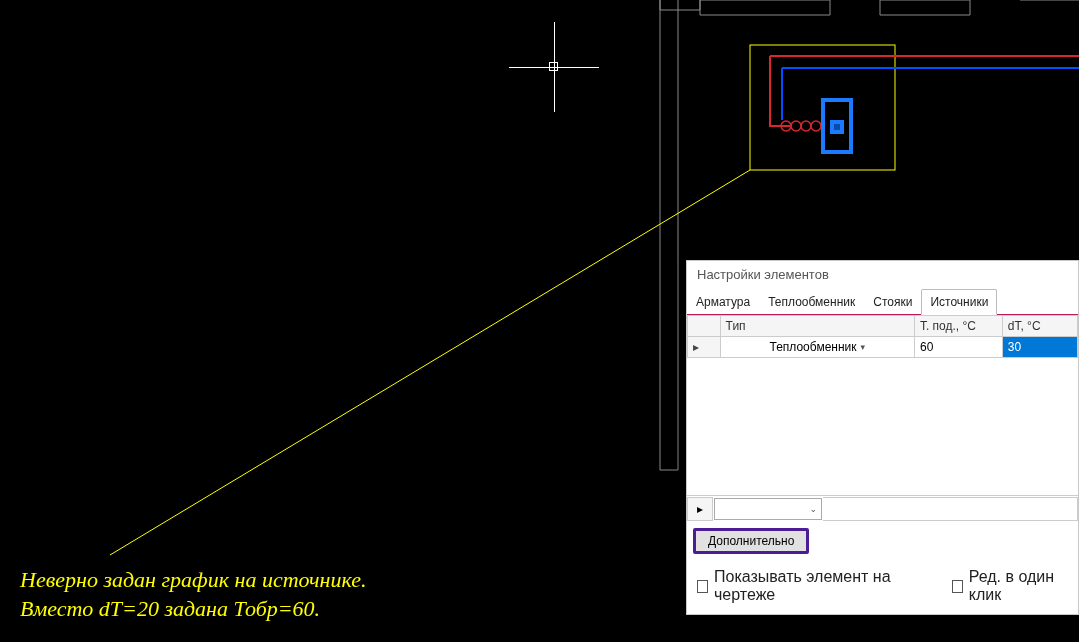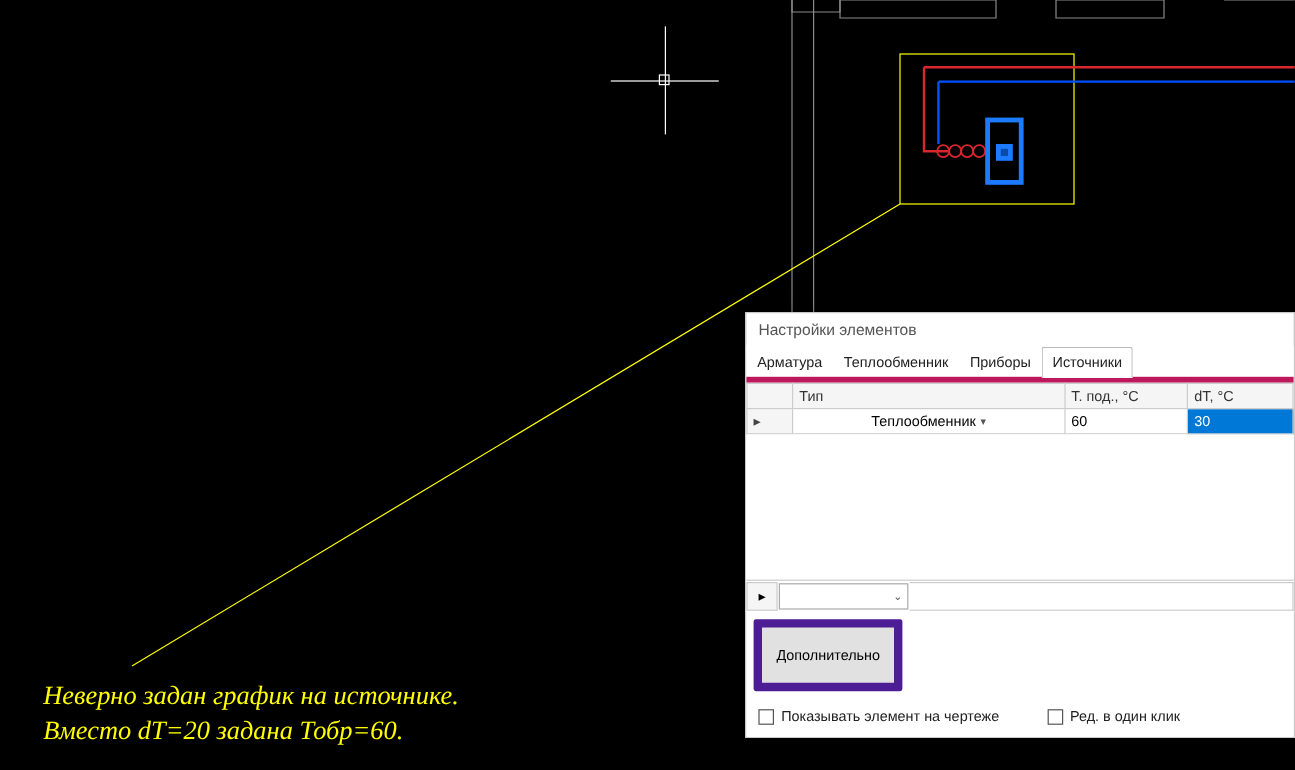--- a/index.html
+++ b/index.html
@@ -17,51 +17,51 @@
   
   .canvas-layer {
     position: absolute;
     top: 0; left: 0;
     width: 1079px; height: 642px;
     pointer-events: none;
   }
   
   .annotation {
     position: absolute;
-    left: 36px;
+    left: 20px;
     bottom: 18px;
     color: #ffff00;
     font-family: "Comic Sans MS", cursive;
     font-style: italic;
     font-size: 22px;
     line-height: 1.35;
     pointer-events: none;
     white-space: pre;
   }
   
   .panel {
     position: absolute;
     right: 0px;
     top: 260px;
-    width: 458px;
+    width: 393px;
     height: 355px;
     background: #fff;
     border: 1px solid #c8c8c8;
     box-shadow: 0 4px 16px rgba(0,0,0,0.3);
     display: flex;
     flex-direction: column;
   }
   .panel-title {
     padding: 6px 10px;
     color: #555;
     font-size: 13px;
   }
   .tabs {
     display: flex;
-    border-bottom: 5px solid #be185d;
+    border-bottom: 1px solid #be185d;
     background: #fff;
     padding: 0;
   }
   .tab {
     padding: 5px 8px;
     font-size: 12px;
     color: #222;
     border: 1px solid transparent;
     border-bottom: none;
     cursor: pointer;
@@ -145,33 +145,33 @@
     background:#fff;
     border:1px solid #aaa;
     height:22px;
     margin:1px;
   }
   .button-row {
     padding: 6px;
     border-top: none;
   }
   .btn {
-    border: 7px solid #4c1d95;
+    border: 3px solid #4c1d95;
     background: #e1e1e1;
-    padding: 16px 12px;
+    padding: 3px 12px;
     font-size: 12px;
     cursor: pointer;
     border-radius: 2px;
   }
   .check-row {
     display:flex;
     gap: 40px;
     padding: 8px 10px 10px 10px;
     align-items: center;
-    font-size: 12px;
+    font-size: 16px;
     color: #222;
   }
   .chk {
     display:flex; align-items:center; gap:6px;
   }
   .chk-box {
     width:13px; height:13px; border:1px solid #555; background:#fff;
   }
   
   .crosshair {
@@ -244,21 +244,21 @@
 
 <div class="annotation"><span>Неверно задан график на источнике.</span>
 <span>Вместо dT=20 задана Тобр=60.</span></div>
 
 <div class="panel">
   <div class="panel-title">Настройки элементов</div>
 
   <div class="tabs">
     <div class="tab">Арматура</div>
     <div class="tab">Теплообменник</div>
-    <div class="tab">Приборы</div>
+    <div class="tab">Стояки</div>
     <div class="tab active">Источники</div>
 
   </div>
 
   <div class="grid-area">
     <table class="grid">
       <thead>
         <tr>
           <th class="rowhead"></th>
           <th style="width:155px;">Тип</th>

